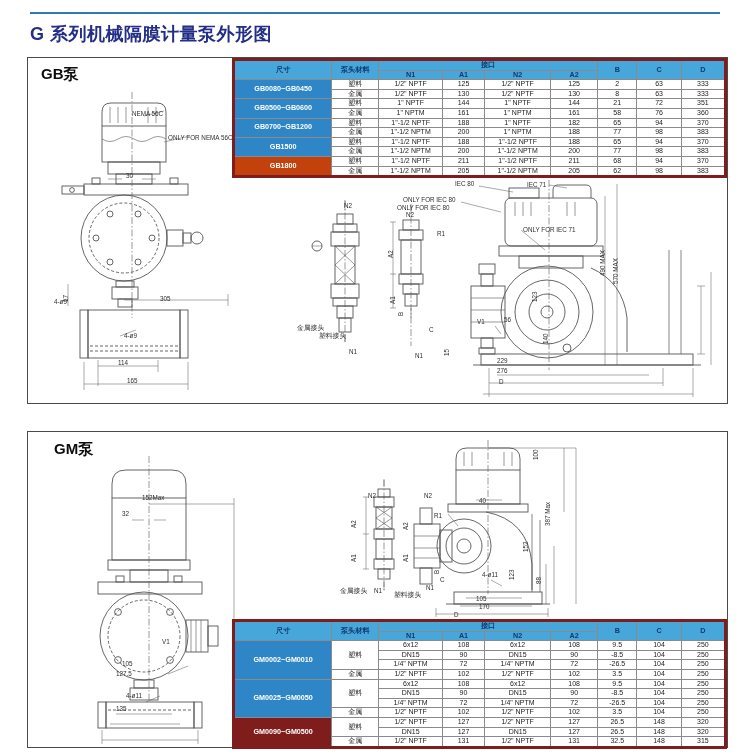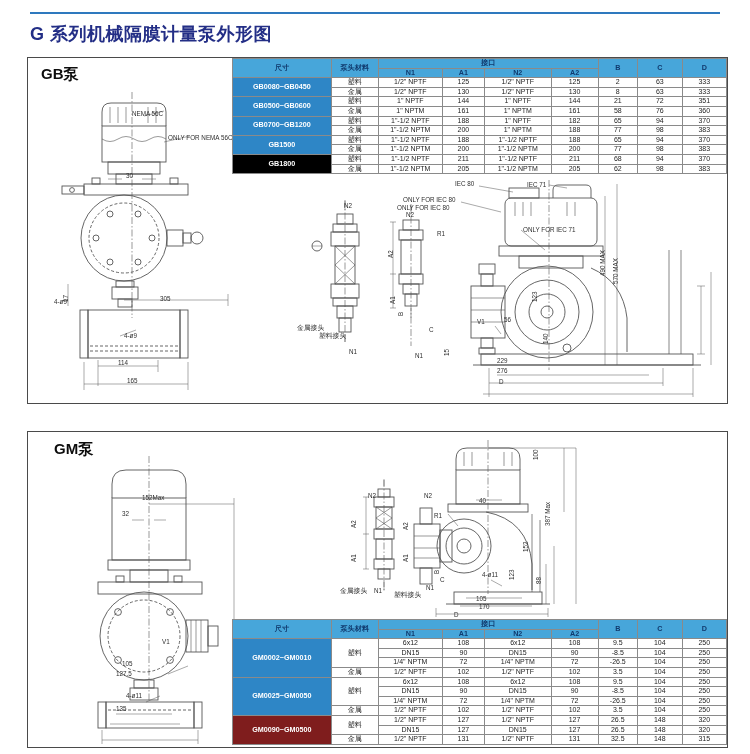--- a/index.html
+++ b/index.html
@@ -6,21 +6,21 @@
   body{width:750px;height:754px;position:relative;font-family:"Liberation Sans","DejaVu Sans",sans-serif;overflow:hidden;}
   .toprule{position:absolute;left:30px;top:12px;width:690px;height:2px;}
   .title{position:absolute;left:30px;top:22px;font-size:18px;font-weight:bold;letter-spacing:0.5px;}
   .panel{position:absolute;border:1px solid #4a4a4a;background:#fff;}
   #gb-panel{left:27px;top:57px;width:699px;height:345px;}
   #gm-panel{left:27px;top:431px;width:699px;height:315px;}
   .panel-label{position:absolute;font-size:15px;font-weight:bold;color:#0c0c0c;}
   .tblwrap{position:absolute;}
   #gb-table{left:232px;top:58px;width:495px;}
   #gm-table{left:232px;top:619px;width:495px;}
-  table.spec{border-collapse:collapse;table-layout:fixed;width:100%;font-size:7px;border:1px solid #7f1d1d;}
+  table.spec{border-collapse:collapse;table-layout:fixed;width:100%;font-size:7px;border:3px solid #7f1d1d;}
   .spec th,.spec td{border:1px solid #8a8a8a;padding:0;text-align:center;height:8.6px;line-height:8.6px;white-space:nowrap;overflow:hidden;}
   .spec th{background:#47a6da;color:#103a6e;font-weight:bold;font-size:7.2px;}
   .spec td{color:#1c1c1c;background:#fff;}
   .spec td.grp{background:#2e86c6;color:#fff;font-weight:bold;font-size:7.2px;}
   .spec td.mat{background:#fff;}
   .draw{position:absolute;}
   .draw svg{position:absolute;left:0;top:0;}
   .lbl{position:absolute;font-size:6.3px;color:#2e2e2e;white-space:nowrap;transform-origin:left top;line-height:7px;}
   .lbl.rot{transform:rotate(-90deg);}
   .lbl.cjk{font-size:6.8px;}
@@ -435,21 +435,21 @@
           <td rowspan="1" class="mat">金属</td>
           <td>1"-1/2 NPTM</td>
           <td>200</td>
           <td>1"-1/2 NPTM</td>
           <td>200</td>
           <td>77</td>
           <td>98</td>
           <td>383</td>
         </tr>
         <tr>
-          <td rowspan="2" class="grp" style="background: #000000;">GB1800</td>
+          <td rowspan="2" class="grp" style="background: #c2410c;">GB1800</td>
           <td rowspan="1" class="mat">塑料</td>
           <td>1"-1/2 NPTF</td>
           <td>211</td>
           <td>1"-1/2 NPTF</td>
           <td>211</td>
           <td>68</td>
           <td>94</td>
           <td>370</td>
         </tr>
         <tr>

